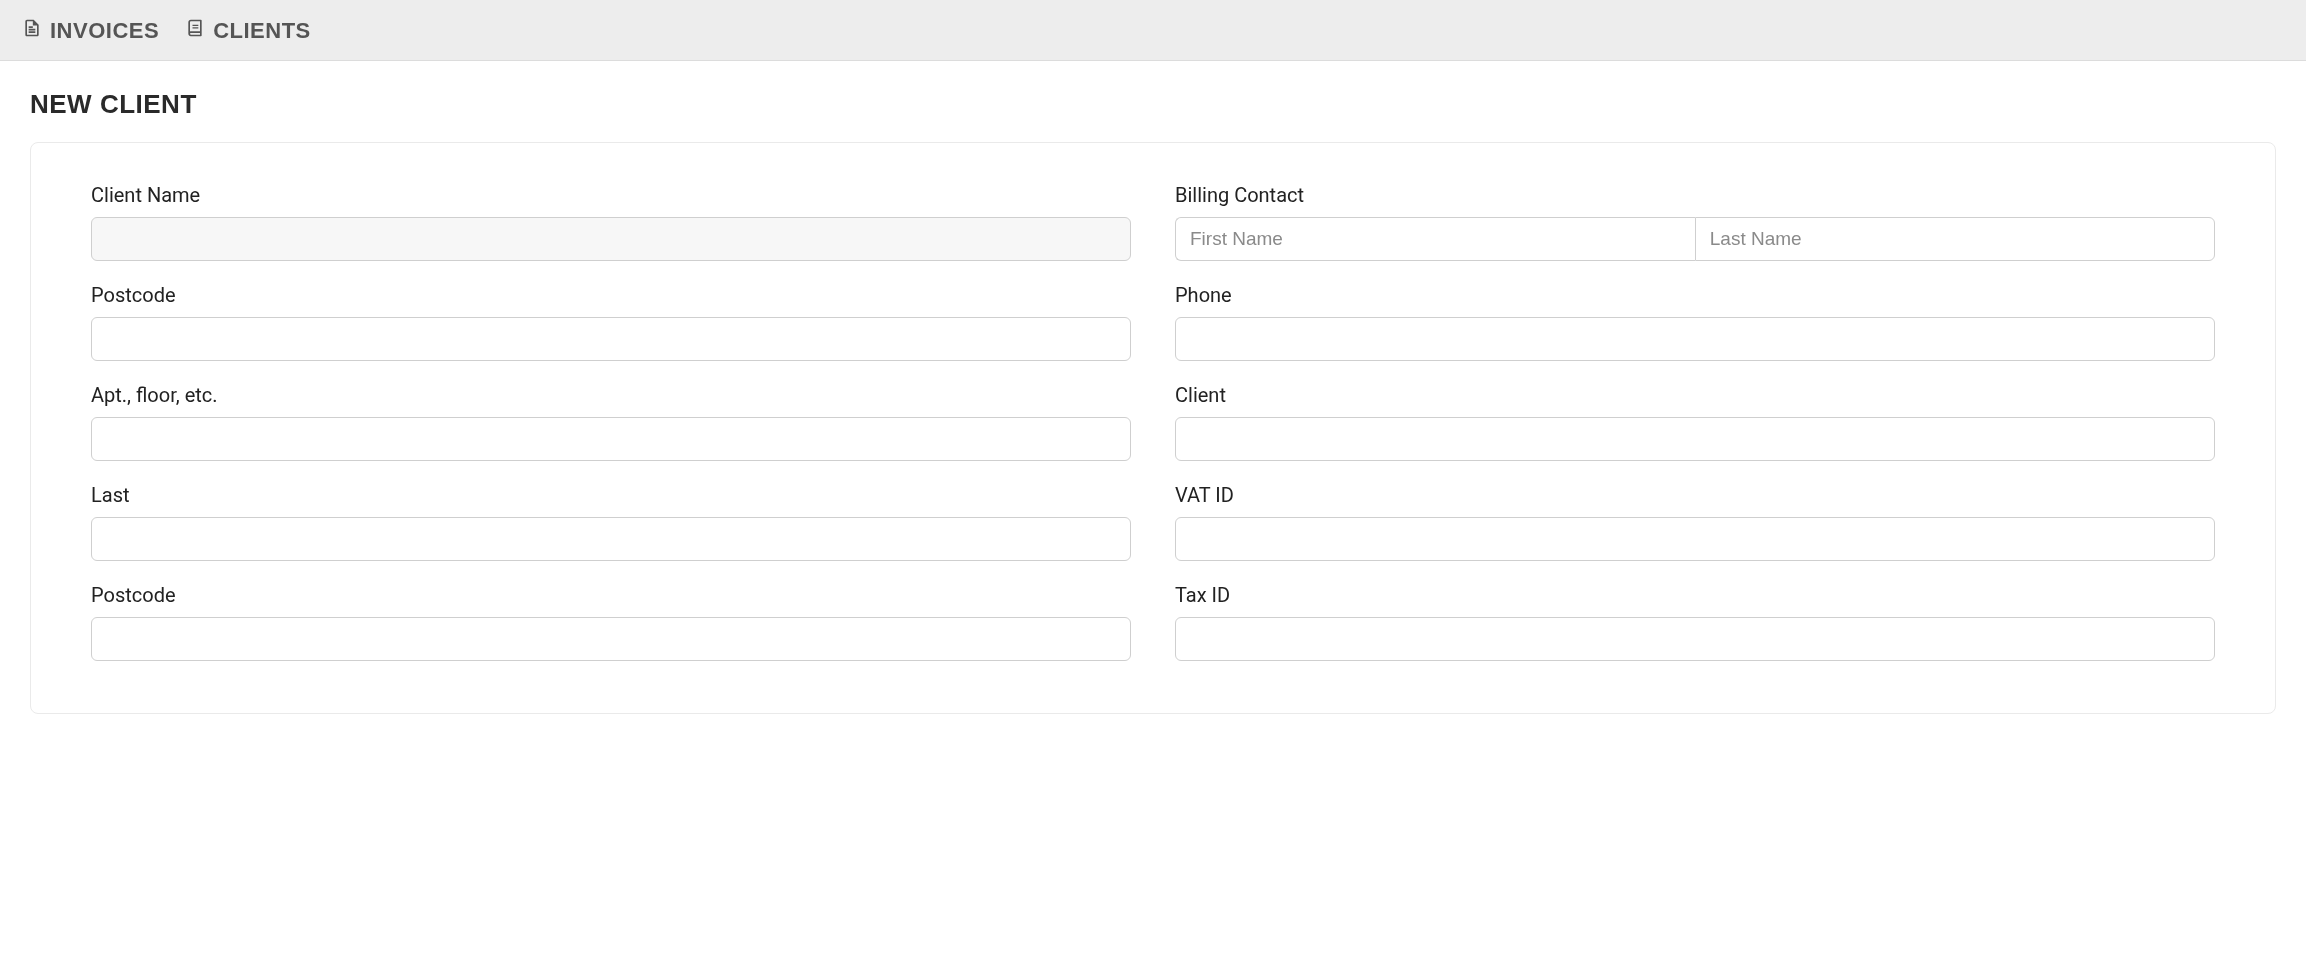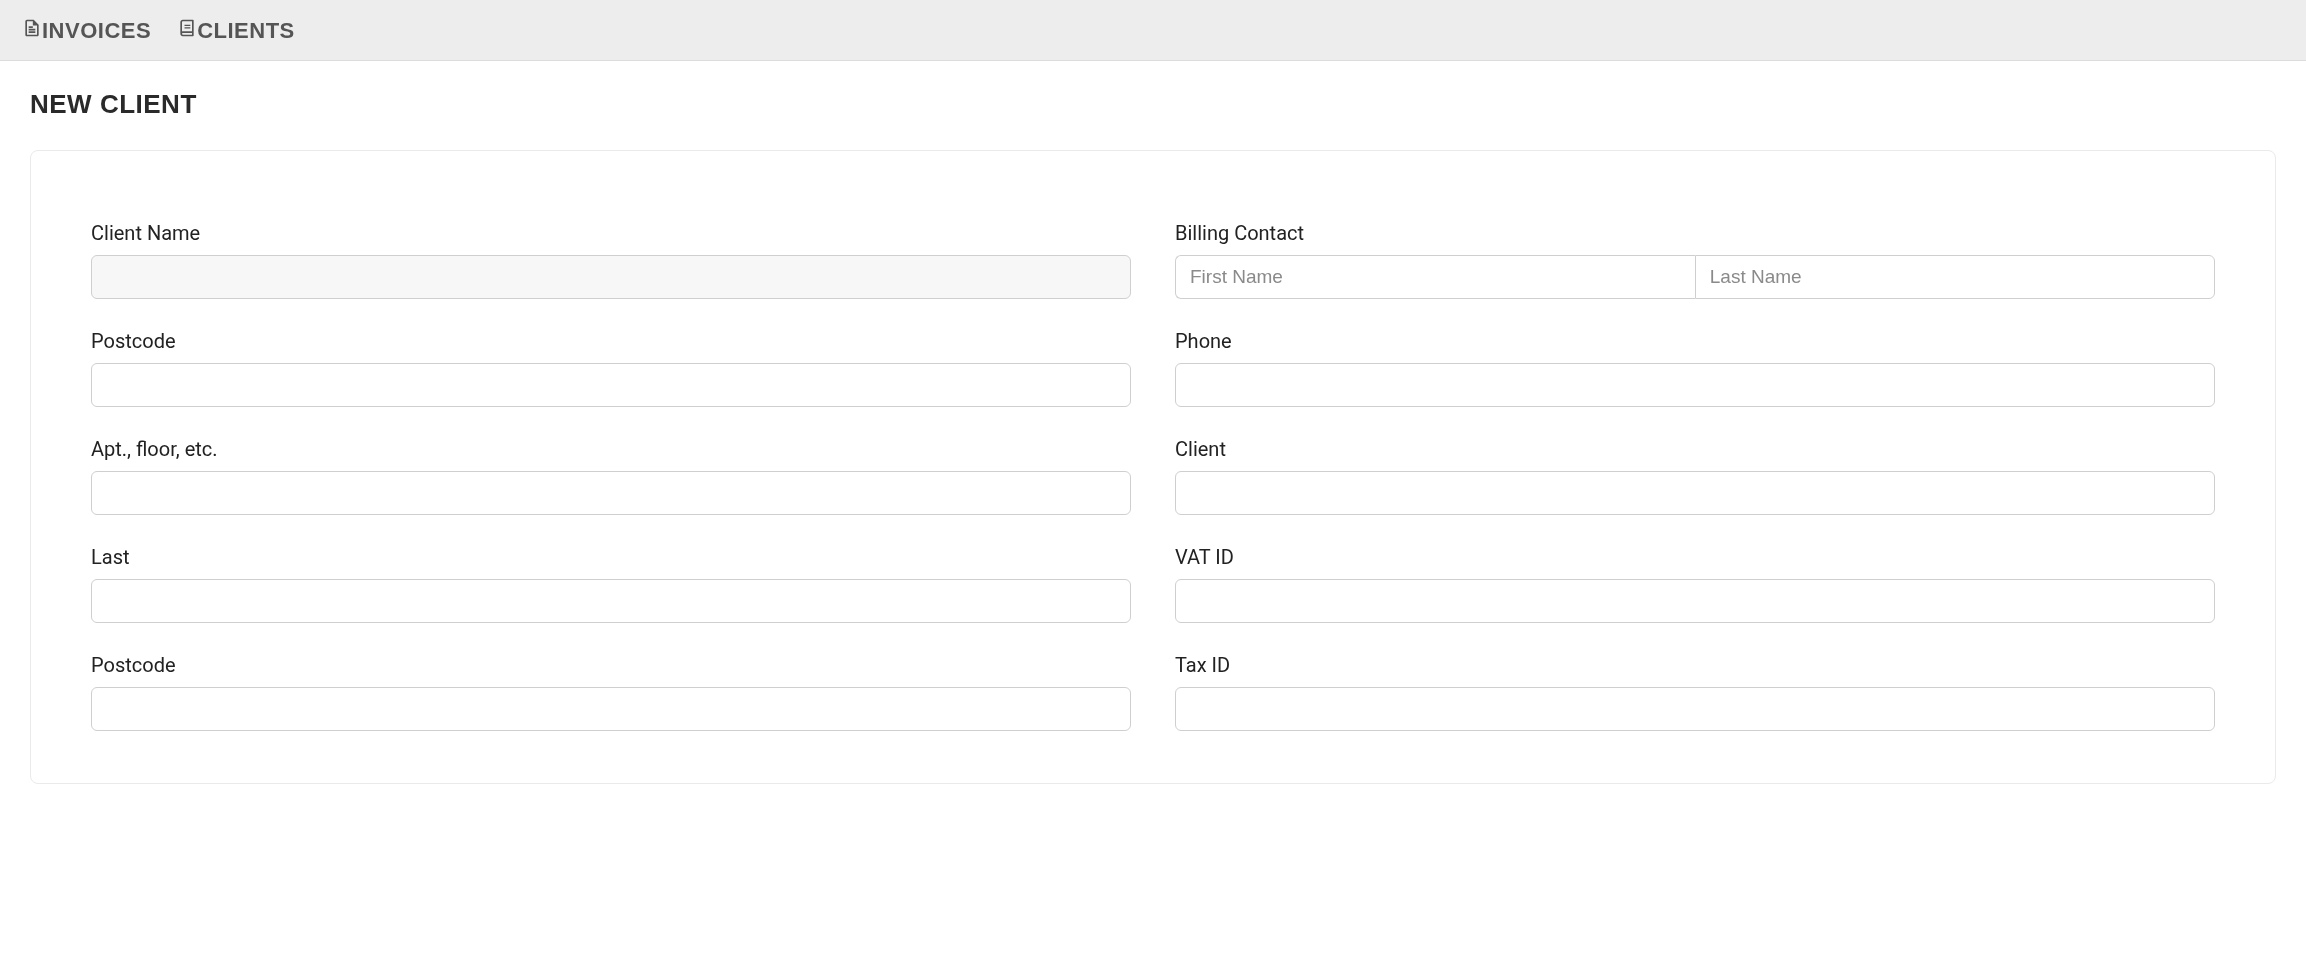--- a/index.html
+++ b/index.html
@@ -16,20 +16,21 @@
     background: #ededed;
     border-bottom: 1px solid #dcdcdc;
     padding: 18px 22px 16px 22px;
     display: flex;
     align-items: center;
     gap: 26px;
   }
   .nav-item {
     display: flex;
     align-items: center;
+    gap: 8px;
     cursor: pointer;
     color: #555;
     font-weight: 800;
     font-size: 22px;
     letter-spacing: 0.5px;
     font-family: Arial, sans-serif;
     text-transform: uppercase;
   }
   .nav-item svg {
     width: 20px;
@@ -37,21 +38,21 @@
     fill: #555;
   }
   .page-wrap {
     padding: 28px 30px 40px 30px;
   }
   .page-title {
     font-size: 26px;
     font-weight: 700;
     letter-spacing: 0.5px;
     color: #2a2a2a;
-    margin-bottom: 30px;
+    margin-bottom: 22px;
     font-family: Arial, sans-serif;
   }
   .card {
     background: #ffffff;
     border: 1px solid #eaeaea;
     border-radius: 8px;
     padding: 40px 60px 30px 60px;
   }
   .form-grid {
     display: grid;
@@ -60,21 +61,20 @@
   }
   .form-group {
     margin-bottom: 22px;
   }
   .form-label {
     display: block;
     font-size: 20px;
     color: #222;
     margin-bottom: 10px;
     font-weight: 400;
-    margin-top: 30px;
   }
   .form-input {
     width: 100%;
     height: 44px;
     border: 1px solid #cfcfcf;
     border-radius: 6px;
     padding: 16px 14px;
     font-size: 19px;
     color: #333;
     background: #fff;

